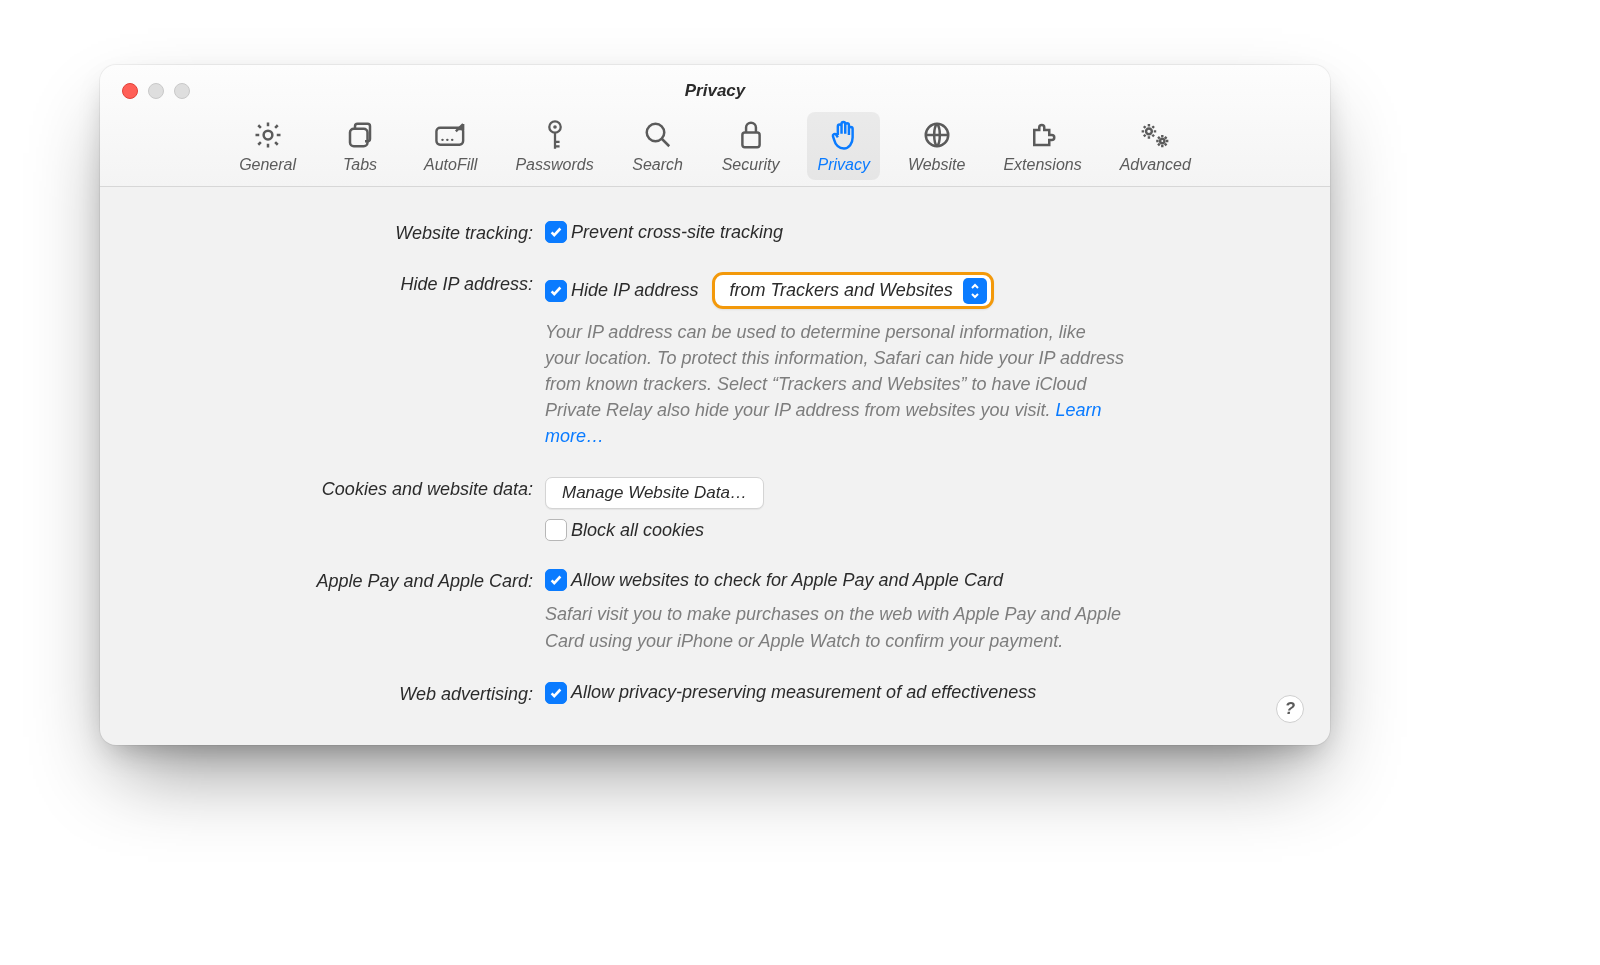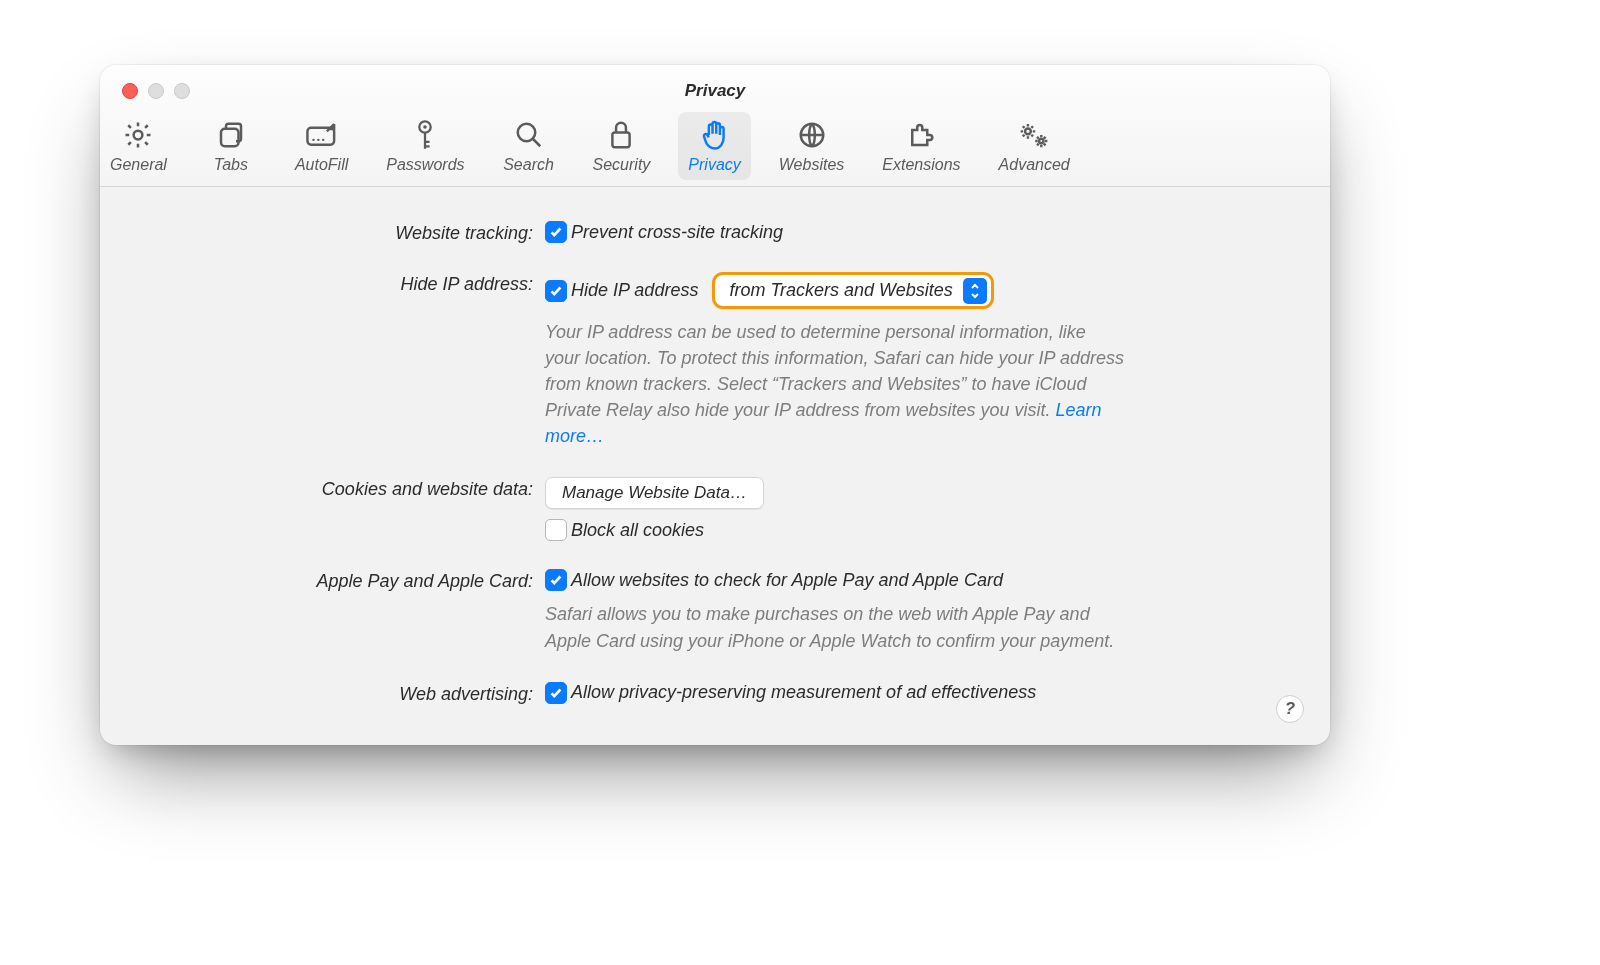--- a/index.html
+++ b/index.html
@@ -21,21 +21,21 @@
     background:var(--panel);border-radius:16px;overflow:hidden;
     box-shadow:0 40px 80px -20px rgba(0,0,0,.45),0 12px 30px -10px rgba(0,0,0,.25),0 0 0 1px rgba(0,0,0,.05);
     font-style:italic;
   }
   
   .titlebar{position:relative;height:122px;background:linear-gradient(#fdfdfd,#f4f4f4);border-bottom:1px solid #d7d7d7}
   .traffic{position:absolute;left:22px;top:18px;display:flex;gap:10px}
   .dot{width:16px;height:16px;border-radius:50%;background:#dedede;border:1px solid #c9c9c9}
   .dot.red{background:#ff5f57;border-color:#e14138}
   .title{position:absolute;left:0;right:0;top:16px;text-align:center;font-weight:700;font-size:17px}
-  .toolbar{position:absolute;left:0;right:0;bottom:6px;display:flex;gap:18px}
+  .toolbar{position:absolute;left:0;right:0;bottom:6px;display:flex;justify-content:center;gap:18px}
   .tool{display:flex;flex-direction:column;align-items:center;gap:4px;font-size:16px;color:#5b5b5b;padding:6px 10px;border-radius:8px;min-width:72px}
   .tool.active{background:rgba(0,0,0,.06);color:var(--accent)}
   .tool .icon{height:34px;display:flex;align-items:center;justify-content:center}
   .tool svg{stroke:#5b5b5b;fill:none;stroke-width:2}
   .tool.active svg{stroke:var(--accent)}
   
   .content{padding:34px 30px 0 30px}
   .row{display:flex;align-items:flex-start;margin-bottom:10px}
   .row .label{width:415px;text-align:right;padding-right:12px;padding-top:2px;font-size:18px;white-space:nowrap}
   .row .val{flex:1;display:flex;flex-direction:column;gap:10px}
@@ -148,21 +148,21 @@
           <span>Privacy</span>
         </div>
 
         <div class="tool">
           <span class="icon">
             <svg width="30" height="30" viewBox="0 0 24 24">
                 <circle cx="12" cy="12" r="9"></circle>
                 <path d="M3 12h18M12 3c3 3 3 15 0 18M12 3c-3 3-3 15 0 18"></path>
               </svg>
           </span>
-          <span>Websites</span>
+          <span>Website</span>
         </div>
 
         <div class="tool">
           <span class="icon">
             <svg width="30" height="30" viewBox="0 0 24 24">
                 <path d="M5 8h4V6a2 2 0 1 1 4 0v2h4v4h2a2 2 0 1 1 0 4h-2v4H5z"></path>
               </svg>
           </span>
           <span>Extensions</span>
         </div>
@@ -249,21 +249,21 @@
         <div class="label">Apple Pay and Apple Card:</div>
         <div class="val">
           <div class="line">
             <span class="chk on">
               <svg viewBox="0 0 16 16">
                   <path d="M3 8.5l3 3L13 4"></path>
                 </svg>
             </span>
             <span class="text">Allow websites to check for Apple Pay and Apple Card</span>
           </div>
-          <div class="desc">Safari allows you to make purchases on the web with Apple Pay and Apple Card using your iPhone or Apple Watch to confirm your payment.</div>
+          <div class="desc">Safari visit you to make purchases on the web with Apple Pay and Apple Card using your iPhone or Apple Watch to confirm your payment.</div>
         </div>
       </div>
 
       <div class="spacer"></div>
 
       <div class="row">
         <div class="label">Web advertising:</div>
         <div class="val">
           <div class="line">
             <span class="chk on">

